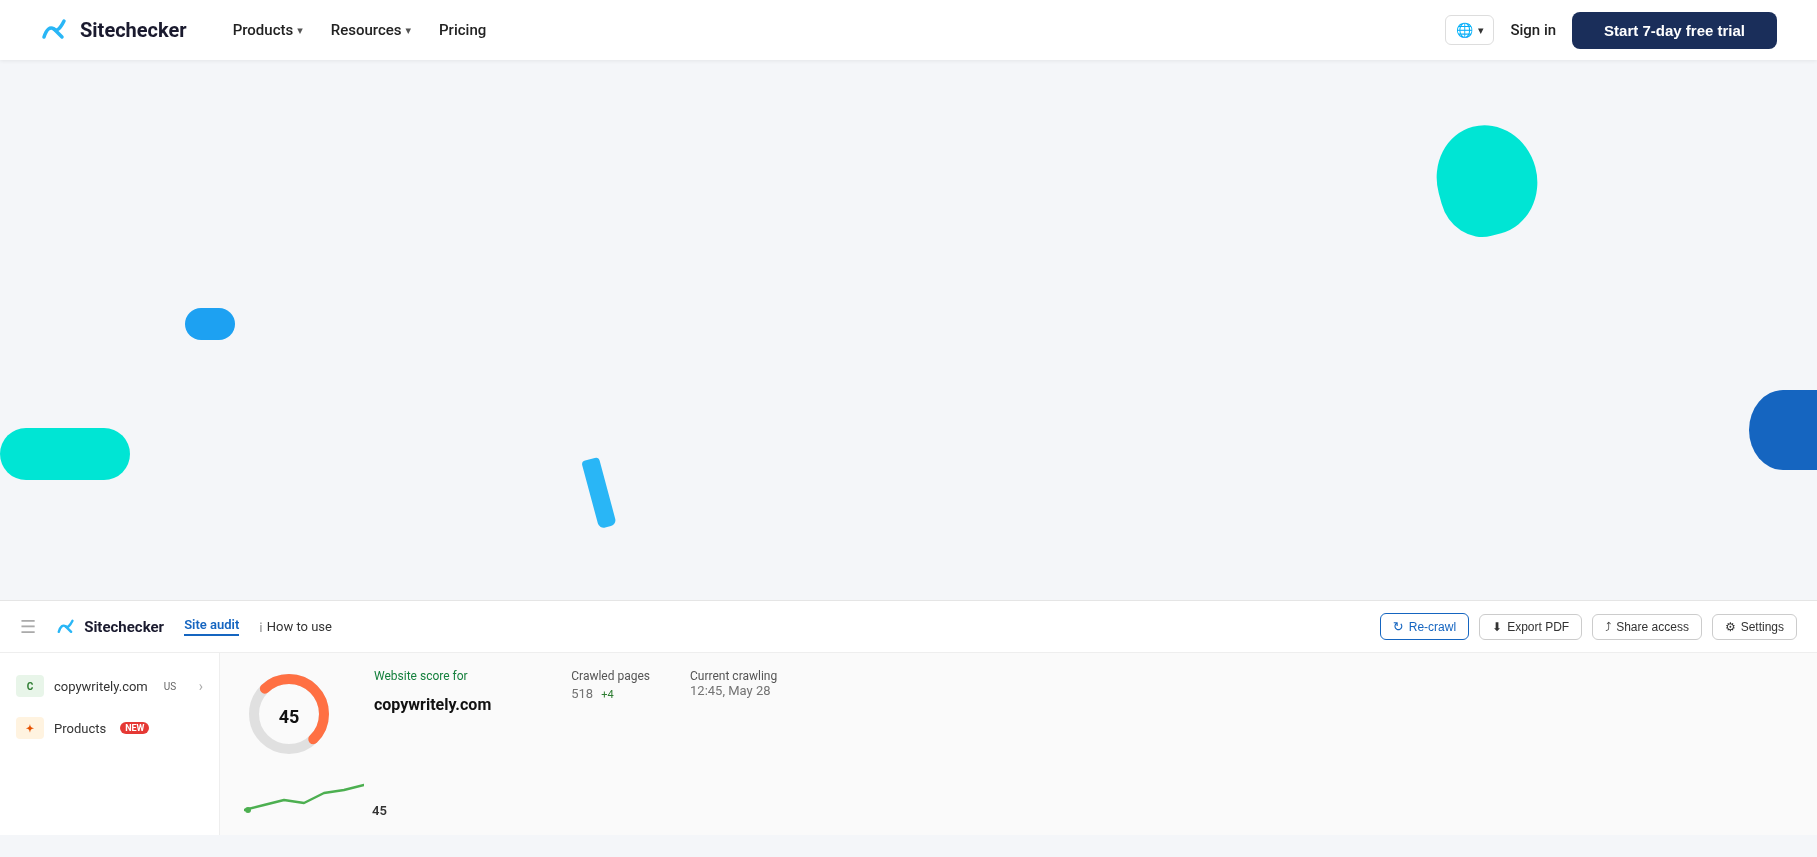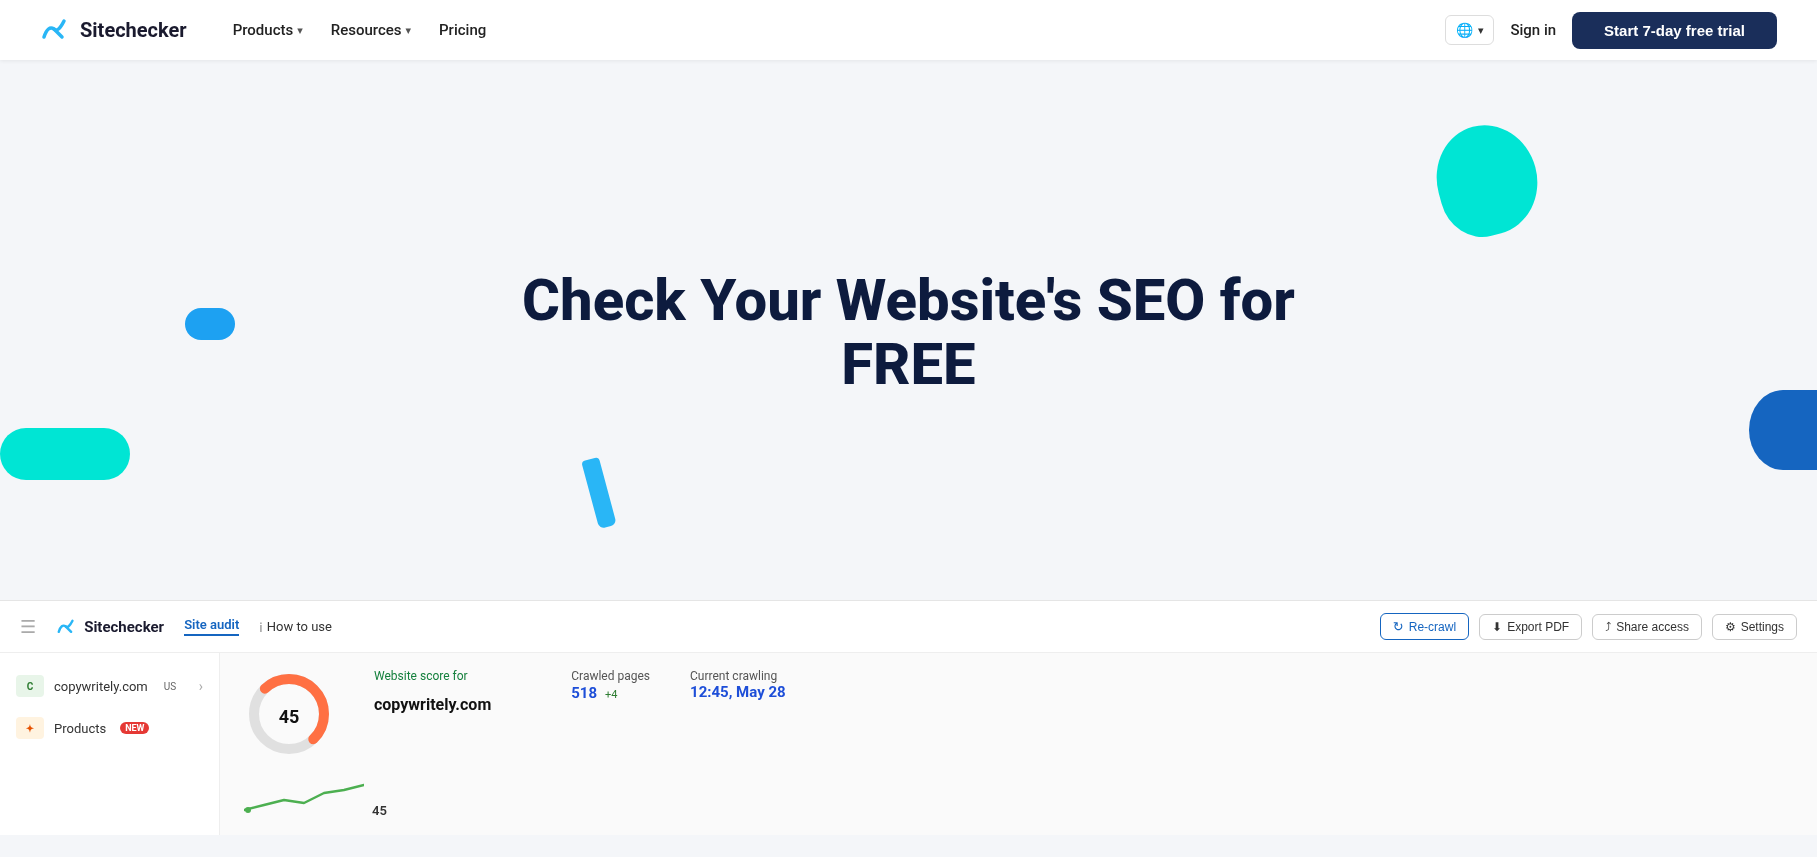--- a/index.html
+++ b/index.html
@@ -241,21 +241,21 @@
       background: #fafafa;
     }
     .mini-score-row {
       display: flex;
       gap: 40px;
       align-items: flex-start;
     }
     .mini-score-label { font-size: 12px; color: #15803d; margin-bottom: 12px; }
     .mini-score-domain { font-size: 16px; font-weight: 700; color: #111; }
     .mini-stat-label { font-size: 12px; color: #555; }
-    .mini-stat-value { font-size: 15px; font-weight: 700; color: #1d4ed8; }
+    .mini-stat-value { font-size: 13px; font-weight: 400; color: #737373; }
     .mini-stat-badge { font-size: 11px; color: #2e7d32; margin-left: 4px; }
 
     
     .donut-wrap { position: relative; display: inline-block; }
     .donut-number {
       position: absolute;
       top: 50%; left: 50%;
       transform: translate(-50%, -50%);
       font-size: 18px;
       font-weight: 700;
@@ -299,21 +299,20 @@
 </nav>
 
 <section class="hero">
 
   <div class="blob blob-teal-top-right"></div>
   <div class="blob blob-blue-left"></div>
   <div class="blob blob-teal-bottom-left"></div>
   <div class="blob blob-blue-right"></div>
   <div class="blob blob-pencil"></div>
 
-  <h1 class="hero-title">Check Your Website's SEO for FREE</h1>
 
 </section>
 
 <div class="mini-app">
   <div class="mini-topbar">
     <div class="mini-topbar-left">
       <span style="font-size:18px;color:#aaa;cursor:pointer;">☰</span>
       <div class="mini-logo">
         <svg width="22" height="18" viewBox="0 0 32 26">
           <path d="M4 20 Q8 8 14 12 Q18 16 24 4" stroke="#29b6f6" stroke-width="3.5" fill="none" stroke-linecap="round"></path>

